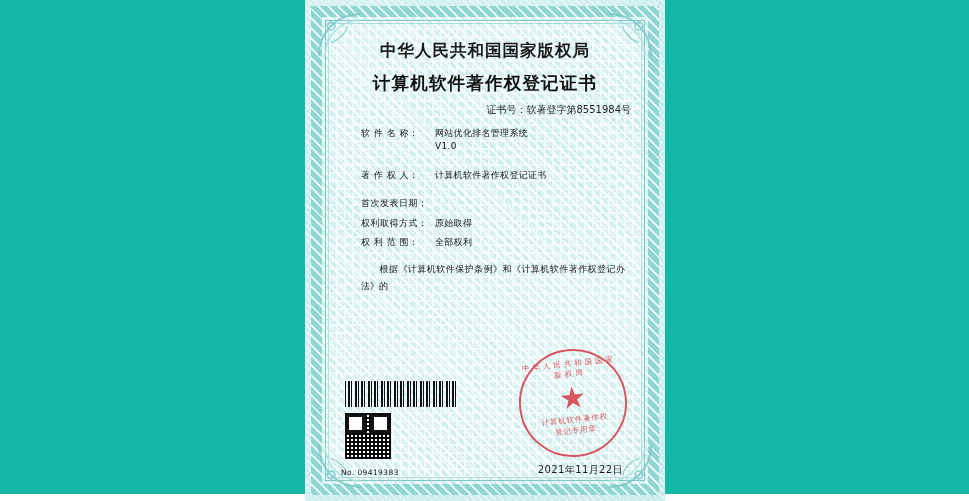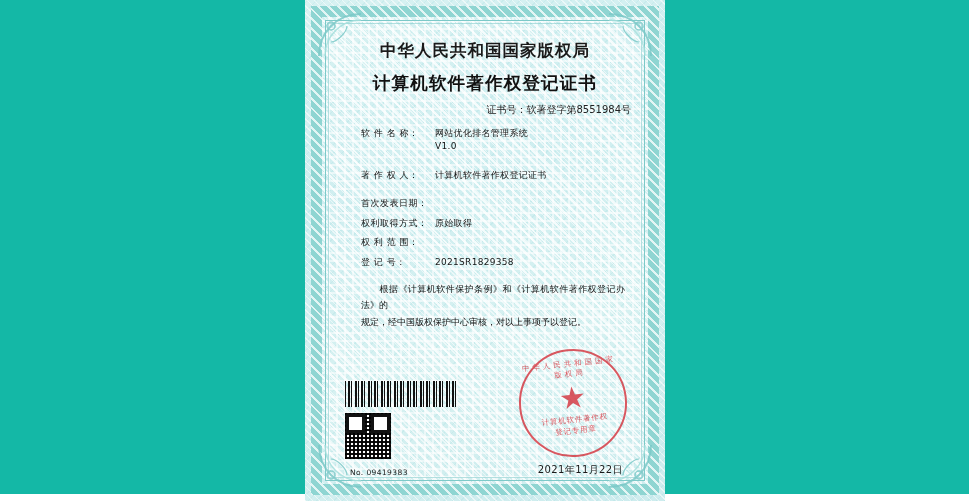--- a/index.html
+++ b/index.html
@@ -219,21 +219,20 @@
   .qr::after { right: 1px; top: 1px; }
 
   .serial {
     position: absolute;
     left: 36px;
     bottom: 24px;
     font-size: 7.5px;
     color: #1a1a1a;
     letter-spacing: 0.4px;
     font-family: "DejaVu Sans", "Liberation Sans", sans-serif;
-    margin-left: 9px;
   }
 
   
   .seal {
     position: absolute;
     right: 38px;
     bottom: 44px;
     width: 104px;
     height: 104px;
     border-radius: 50%;
@@ -347,32 +346,28 @@
           <div class="field-label">首次发表日期：</div>
         </div>
 
         <div class="field-row">
           <div class="field-label">权利取得方式：</div>
           <div class="field-value">原始取得</div>
         </div>
 
         <div class="field-row">
           <div class="field-label">权 利 范 围：</div>
-        </div>
-
-        <div class="field-row">
-          <div class="field-label">登 记 号：</div>
-          <div class="field-value">2021SR1829358</div>
-        </div>
+          <div class="field-value">全部权利</div>
+        </div>
+
 
       </div>
 
       <div class="statement">
         <span class="indent"></span><span>根据《计算机软件保护条例》和《计算机软件著作权登记办法》的</span><br>
-        <span>规定，经中国版权保护中心审核，对以上事项予以登记。</span>
       </div>
 
     </div>
 
     <div class="codes">
       <div class="barcode"></div>
       <div class="qr"></div>
     </div>
 
     <div class="serial">No. 09419383</div>

